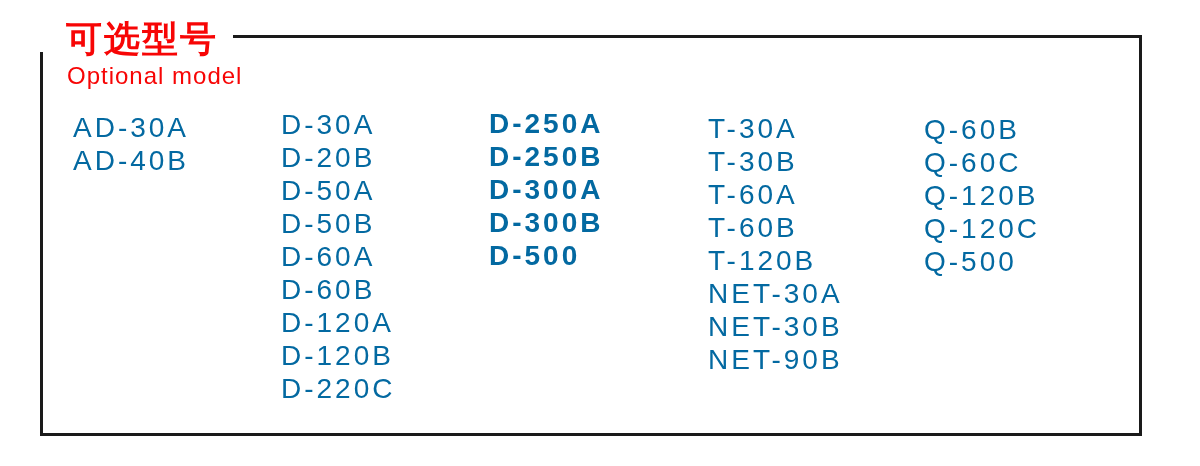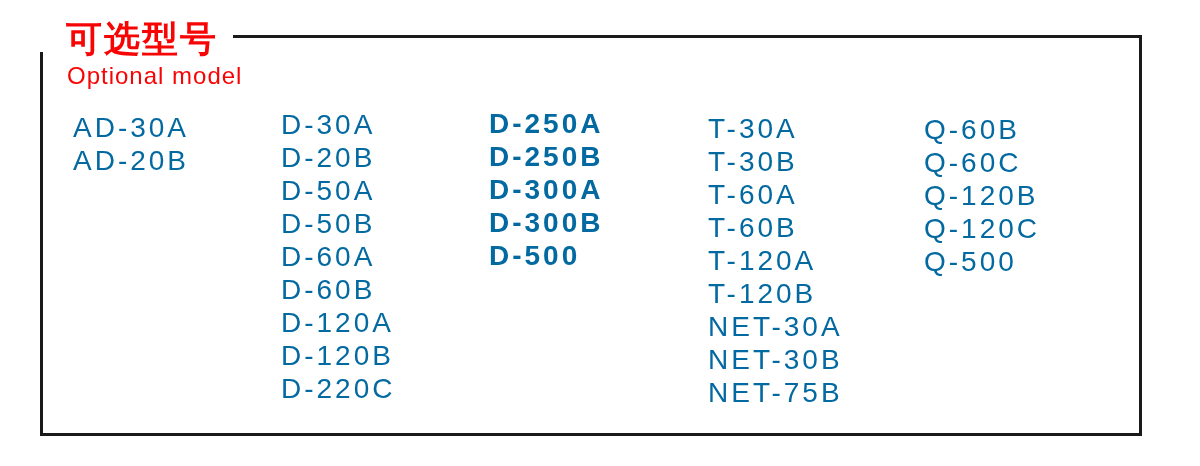--- a/index.html
+++ b/index.html
@@ -50,21 +50,21 @@
   <div class="line right"></div>
   <div class="line bottom"></div>
   <div class="line left"></div>
 
   <div class="title-zh">可选型号</div>
   <div class="title-en">Optional model</div>
 
   <div id="columns">
       <div class="col">
         <div>AD-30A</div>
-        <div>AD-20B</div>
+        <div>AD-40B</div>
       </div>
       <div class="col">
         <div>D-30A</div>
         <div>D-20B</div>
         <div>D-50A</div>
         <div>D-50B</div>
         <div>D-60A</div>
         <div>D-60B</div>
         <div>D-120A</div>
         <div>D-120B</div>
@@ -75,25 +75,24 @@
         <div>D-250B</div>
         <div>D-300A</div>
         <div>D-300B</div>
         <div>D-500</div>
       </div>
       <div class="col">
         <div>T-30A</div>
         <div>T-30B</div>
         <div>T-60A</div>
         <div>T-60B</div>
-        <div>T-120A</div>
         <div>T-120B</div>
         <div>NET-30A</div>
         <div>NET-30B</div>
-        <div>NET-75B</div>
+        <div>NET-90B</div>
       </div>
       <div class="col">
         <div>Q-60B</div>
         <div>Q-60C</div>
         <div>Q-120B</div>
         <div>Q-120C</div>
         <div>Q-500</div>
       </div>
     </div>
 

